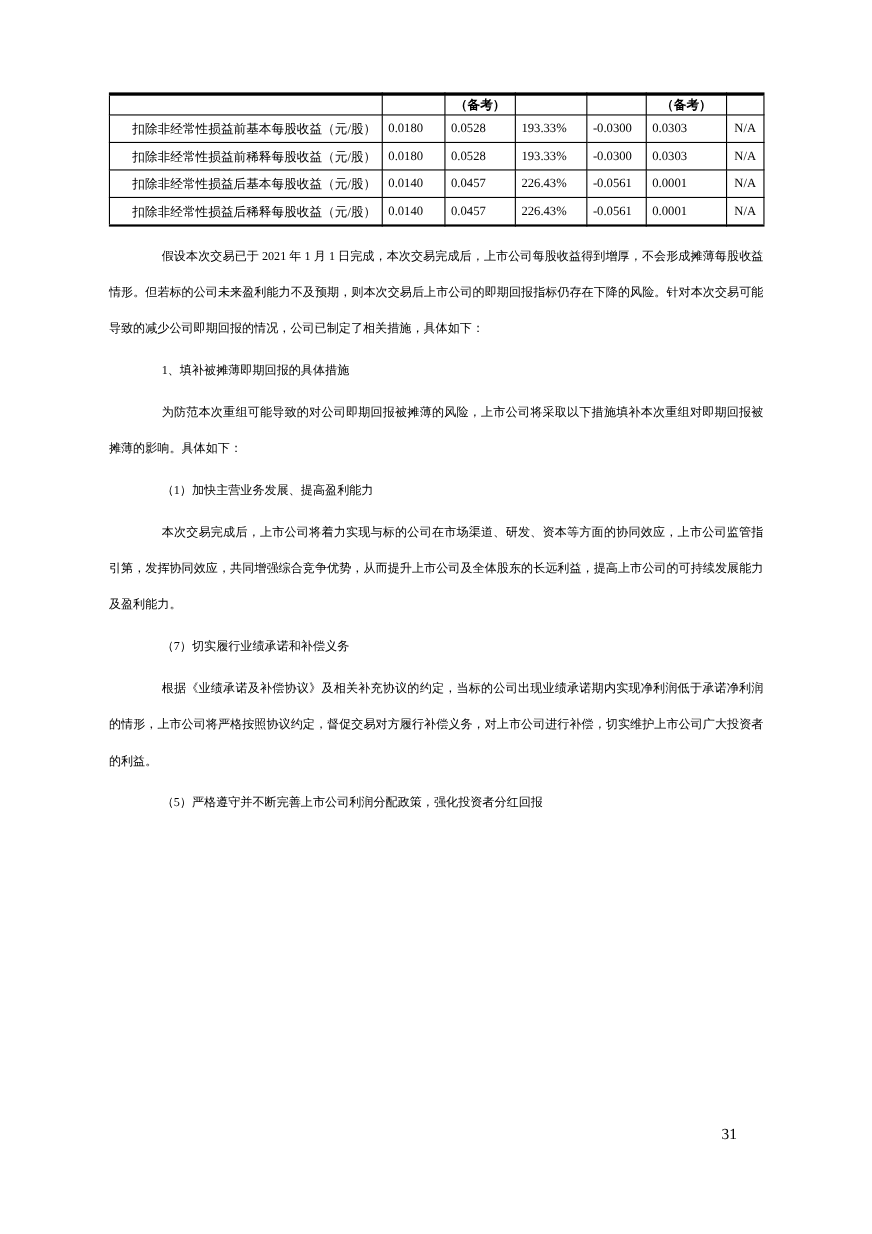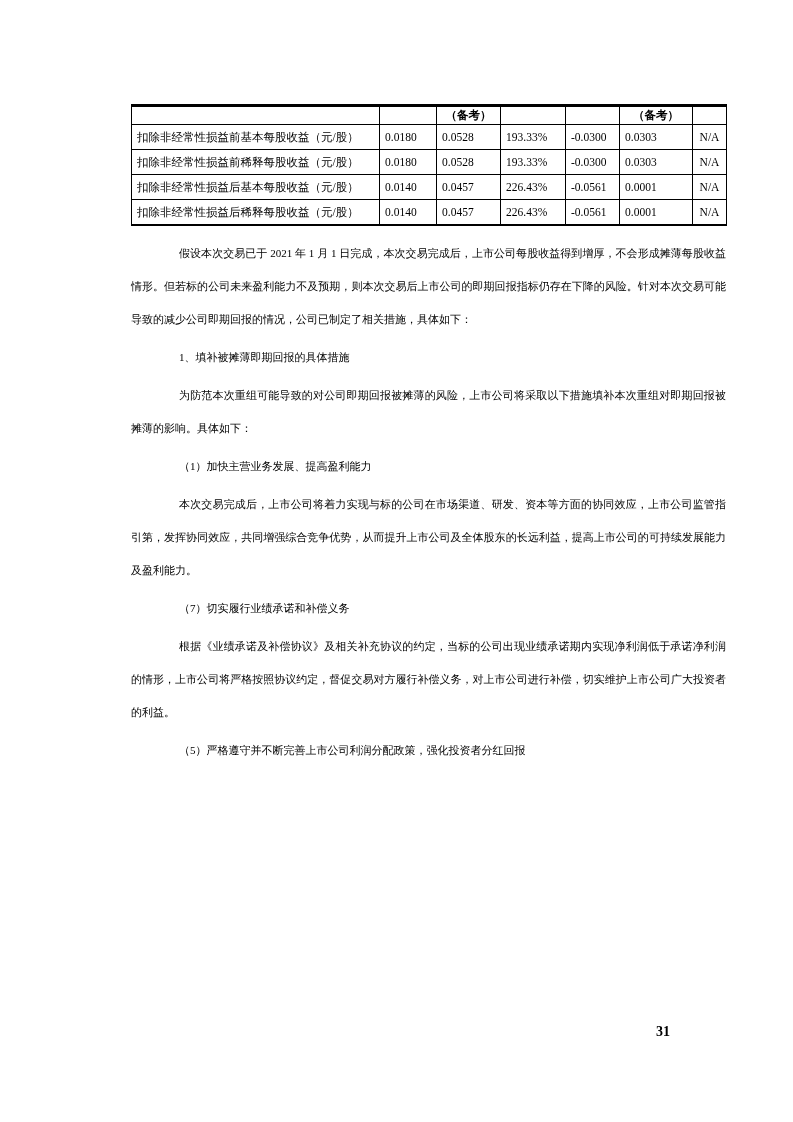--- a/index.html
+++ b/index.html
@@ -8,59 +8,58 @@
     width: 793px;
     height: 1122px;
     background: #ffffff;
     color: #000000;
     font-family: "Liberation Serif", "DejaVu Serif", serif;
     overflow: hidden;
   }
   .content {
     position: absolute;
     left: 99px;
-    top: 104px;
+    top: 84px;
     width: 595px;
-    margin-left: 32px;
   }
   table.fin-table {
     border-collapse: collapse;
     table-layout: fixed;
     width: 595px;
     font-size: 11.5px;
     color: #000;
   }
   table.fin-table { border-top: 3px solid #000; border-bottom: 2px solid #000; }
   table.fin-table td {
     border: 1px solid #000;
     padding: 0 5px 0 5px;
     height: 24px;
     white-space: nowrap;
     overflow: hidden;
   }
   table.fin-table tr.hdr td { height: 17px; font-weight: bold; text-align: center; }
-  td.c-label { text-align: left; padding-left: 8px; }
+  td.c-label { text-align: right; padding-left: 8px; }
   td.c-num   { text-align: left; }
   td.c-na    { text-align: center; padding: 0 2px; }
   .doc-text {
     margin-top: 11px;
     font-size: 11px;
     line-height: 33px;
     text-align: justify;
   }
   .doc-text p {
     margin: 0 0 5px 0;
     text-indent: 48px;
   }
   .page-num {
     position: absolute;
     left: 656px;
     top: 1024px;
     font-size: 14px;
-    font-weight: bold;
+    font-weight: normal;
   }
 </style>
 </head>
 <body>
 
 <div class="page">
   <div class="content">
 
     <table class="fin-table">
       <colgroup>

